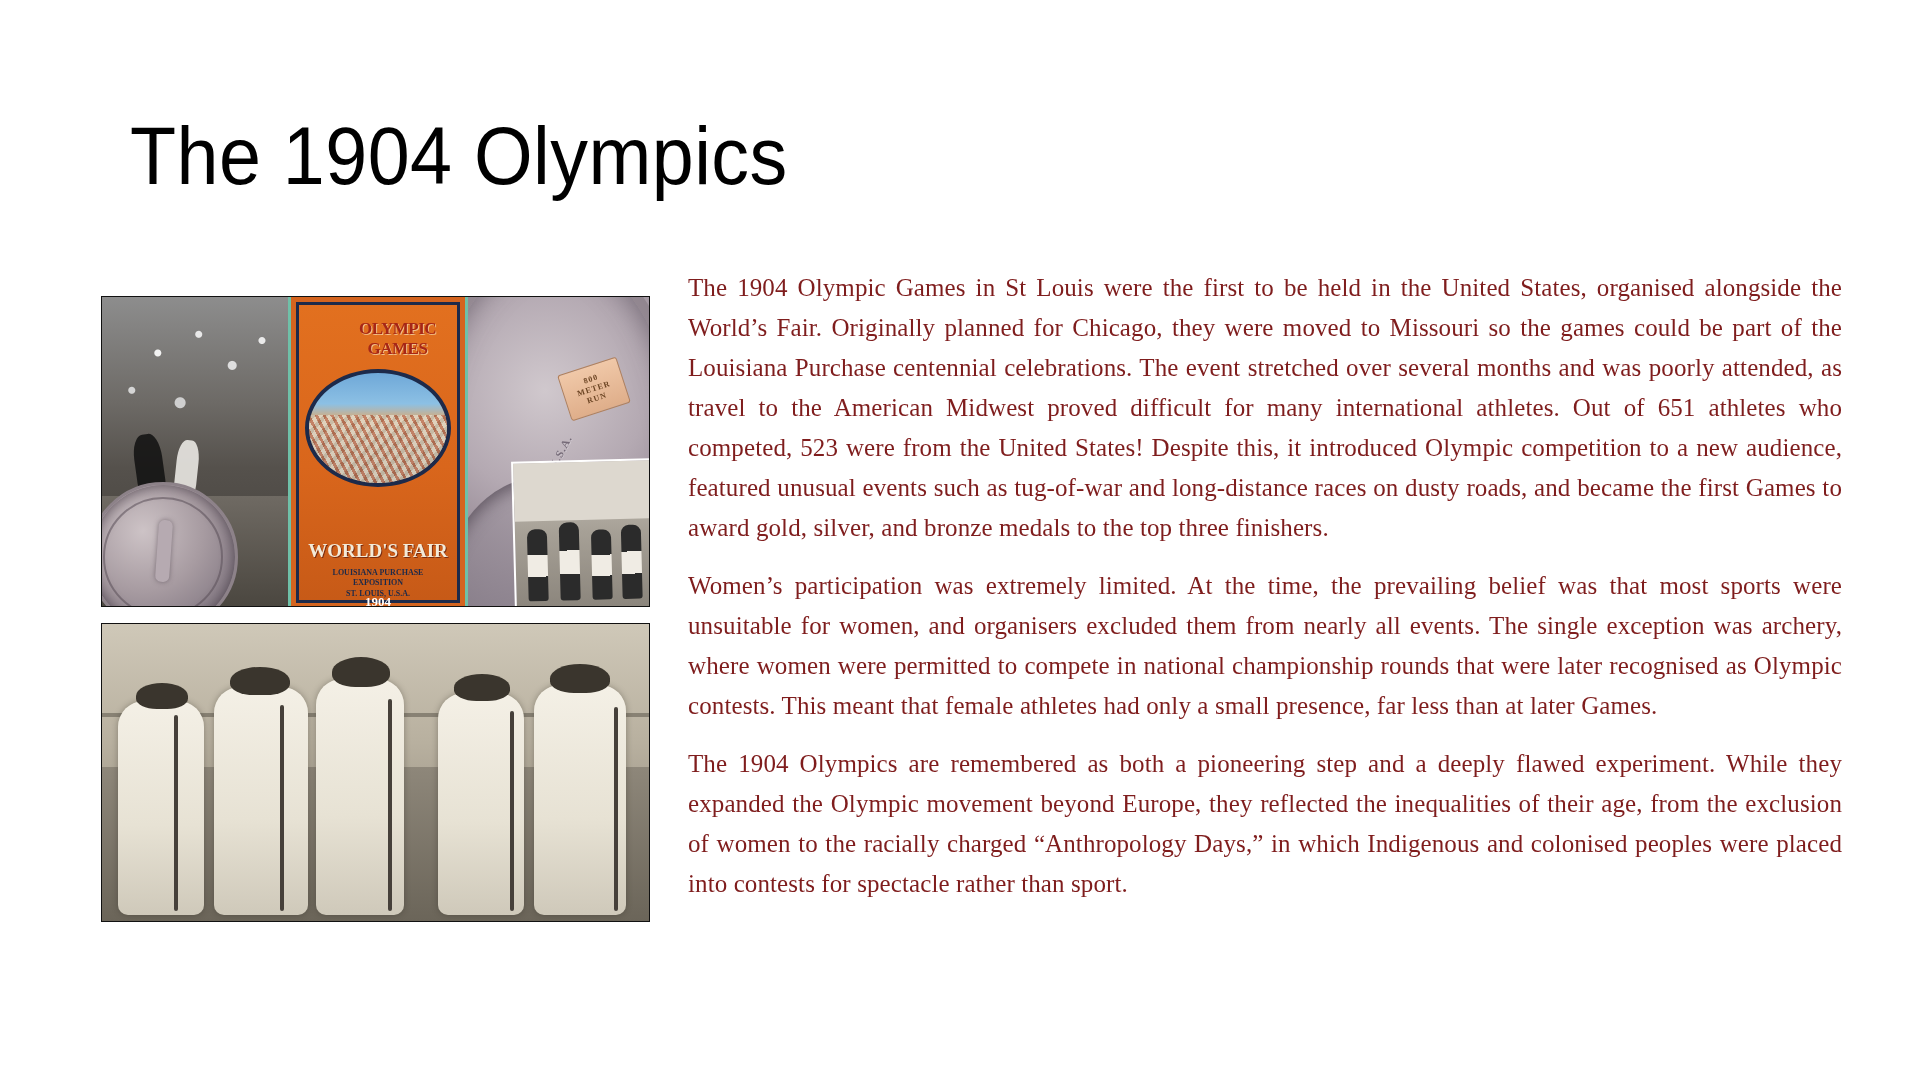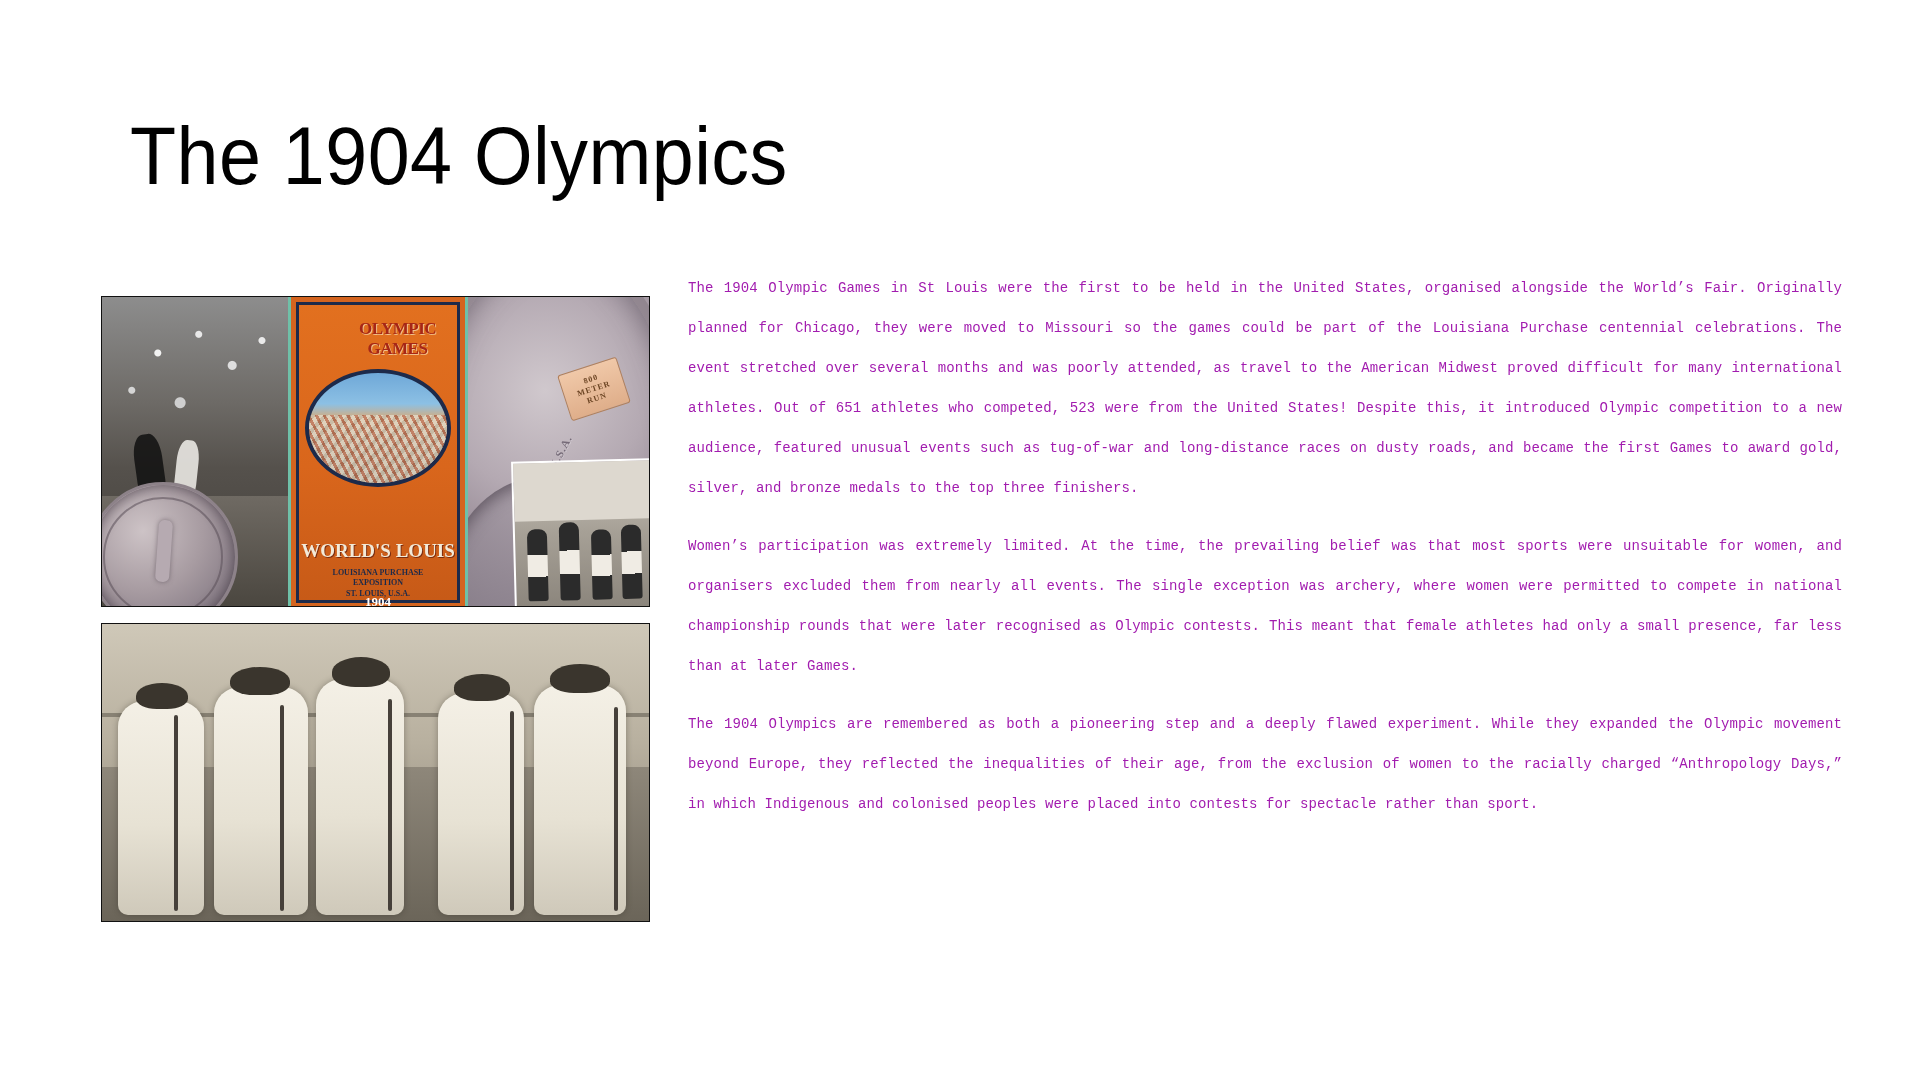--- a/index.html
+++ b/index.html
@@ -266,24 +266,24 @@
   
   .body-col {
     position:absolute;
     left:688px;
     top:268px;
     width:1154px;
   }
   .body-col p {
     text-align:justify;
     text-justify:inter-word;
-    color:#a21caf;
-    font-size:14px;
+    color:#7f1d1d;
+    font-size:25px;
     line-height:40px;
-    font-family:Liberation Mono, monospace;
+    font-family:Liberation Serif, serif;
     margin-bottom:18px;
     letter-spacing:0.1px;
   }
   .body-col p:last-child { margin-bottom:0; }
 </style>
 </head>
 <body>
 
 <div class="slide">
 
@@ -301,21 +301,21 @@
 
       <div class="medal-a">
         <div class="ring"></div>
         <div class="fig"></div>
       </div>
 
       <div class="cc2">
         <div class="pborder"></div>
         <div class="ptitle">OLYMPIC GAMES</div>
         <div class="oval"></div>
-        <div class="psub">WORLD'S LOUIS</div>
+        <div class="psub">WORLD'S FAIR</div>
         <div class="pfoot">LOUISIANA PURCHASE<br>EXPOSITION<br>ST. LOUIS, U.S.A.</div>
         <div class="pyear">1904</div>
       </div>
 
       <div class="cc3">
         <div class="wreath"></div>
         <div class="plaque">
           <span>800</span>
           <span>METER</span>
           <span>RUN</span>

